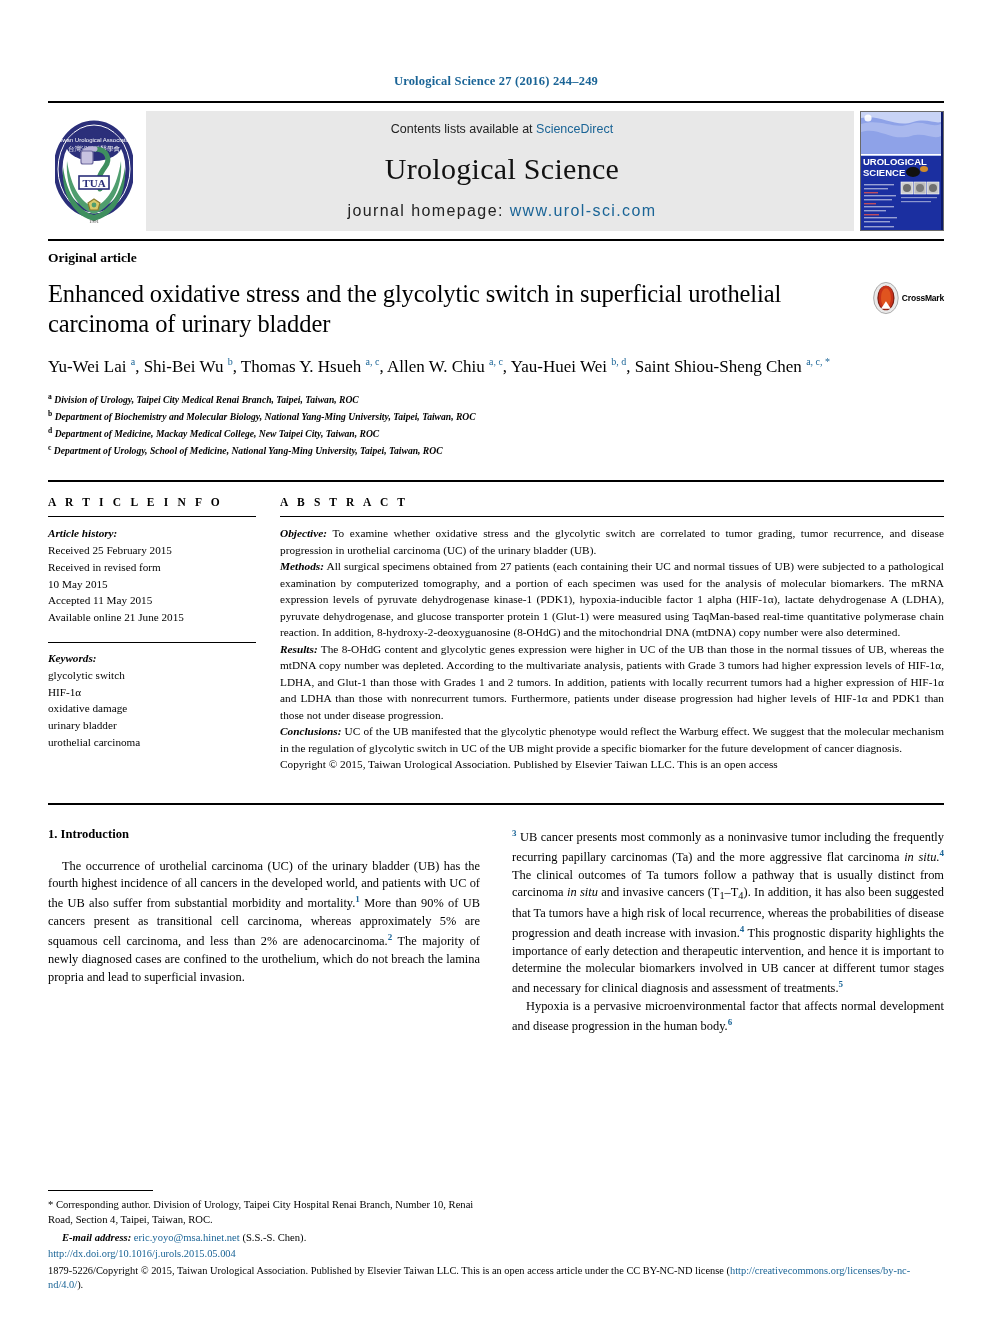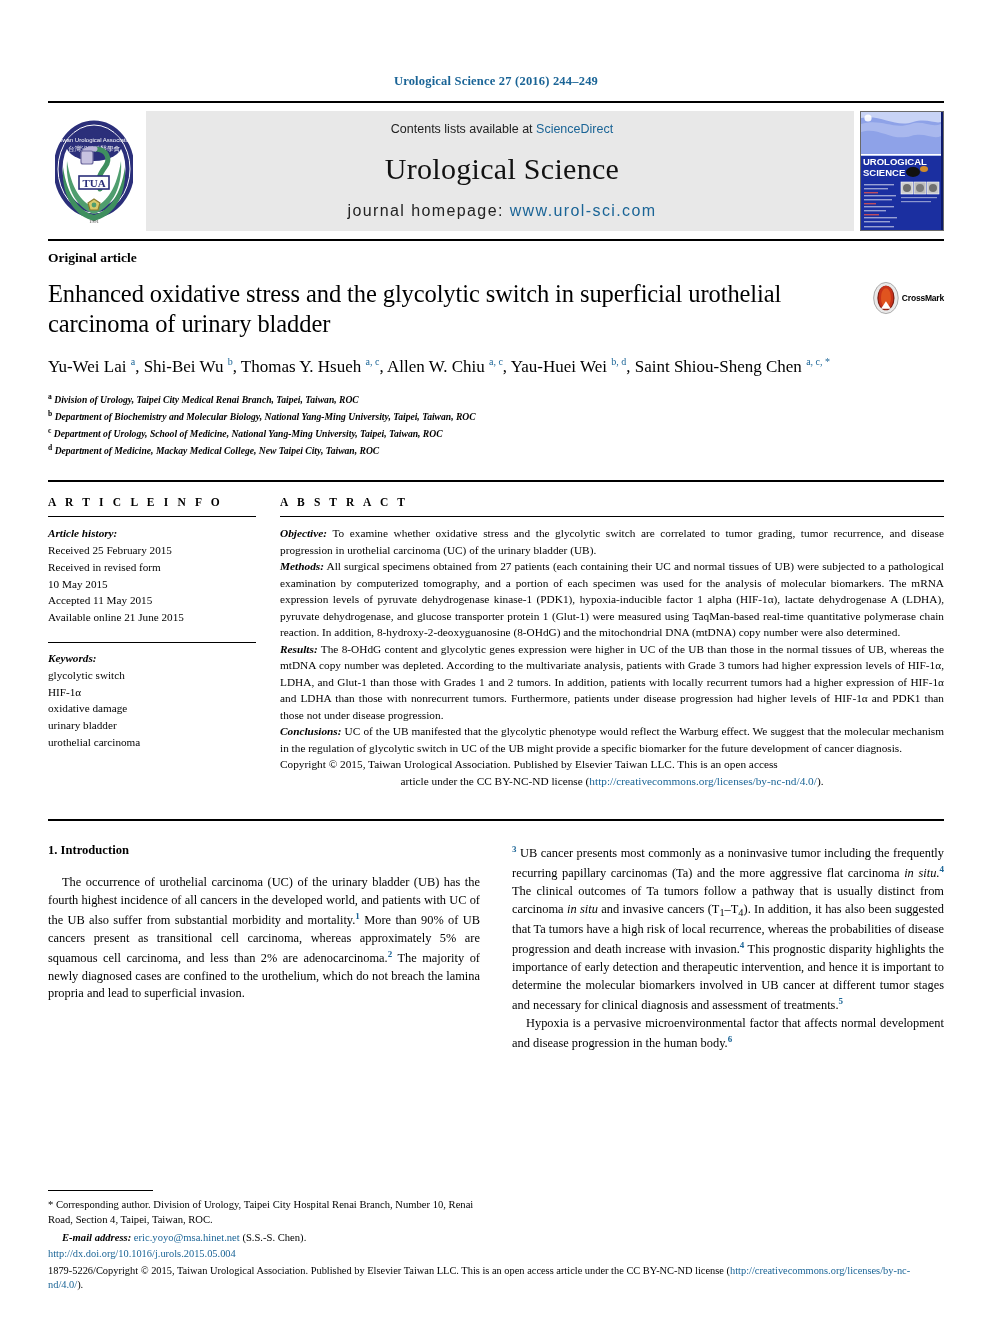--- a/index.html
+++ b/index.html
@@ -387,22 +387,22 @@
 
     <h1 class="art-title">Enhanced oxidative stress and the glycolytic switch in superficial urothelial carcinoma of urinary bladder</h1>
 
     <div class="authors">
       Yu-Wei Lai <sup>a</sup>, Shi-Bei Wu <sup>b</sup>, Thomas Y. Hsueh <sup>a, c</sup>, Allen W. Chiu <sup>a, c</sup>, Yau-Huei Wei <sup>b, d</sup>, Saint Shiou-Sheng Chen <sup>a, c, *</sup>
     </div>
 
     <div class="affils">
       <div><sup>a</sup> <span>Division of Urology, Taipei City Medical Renai Branch, Taipei, Taiwan, ROC</span></div>
       <div><sup>b</sup> <span>Department of Biochemistry and Molecular Biology, National Yang-Ming University, Taipei, Taiwan, ROC</span></div>
+      <div><sup>d</sup> <span>Department of Medicine, Mackay Medical College, New Taipei City, Taiwan, ROC</span></div>
       <div><sup>c</sup> <span>Department of Urology, School of Medicine, National Yang-Ming University, Taipei, Taiwan, ROC</span></div>
-      <div><sup>d</sup> <span>Department of Medicine, Mackay Medical College, New Taipei City, Taiwan, ROC</span></div>
     </div>
   </div>
 
   <div class="info-abstract">
 
     <div class="col-info">
       <div class="sec-head">A R T I C L E  I N F O</div>
       <div class="rule"></div>
       <div class="info-body">
         <div class="ital">Article history:</div>
@@ -428,21 +428,20 @@
     <div class="col-abstract">
       <div class="sec-head">A B S T R A C T</div>
       <div class="rule"></div>
       <div class="abs-body">
         <p><span class="lbl">Objective:</span> <span>To examine whether oxidative stress and the glycolytic switch are correlated to tumor grading, tumor recurrence, and disease progression in urothelial carcinoma (UC) of the urinary bladder (UB).</span></p>
         <p><span class="lbl">Methods:</span> <span>All surgical specimens obtained from 27 patients (each containing their UC and normal tissues of UB) were subjected to a pathological examination by computerized tomography, and a portion of each specimen was used for the analysis of molecular biomarkers. The mRNA expression levels of pyruvate dehydrogenase kinase-1 (PDK1), hypoxia-inducible factor 1 alpha (HIF-1α), lactate dehydrogenase A (LDHA), pyruvate dehydrogenase, and glucose transporter protein 1 (Glut-1) were measured using TaqMan-based real-time quantitative polymerase chain reaction. In addition, 8-hydroxy-2-deoxyguanosine (8-OHdG) and the mitochondrial DNA (mtDNA) copy number were also determined.</span></p>
         <p><span class="lbl">Results:</span> <span>The 8-OHdG content and glycolytic genes expression were higher in UC of the UB than those in the normal tissues of UB, whereas the mtDNA copy number was depleted. According to the multivariate analysis, patients with Grade 3 tumors had higher expression levels of HIF-1α, LDHA, and Glut-1 than those with Grades 1 and 2 tumors. In addition, patients with locally recurrent tumors had a higher expression of HIF-1α and LDHA than those with nonrecurrent tumors. Furthermore, patients under disease progression had higher levels of HIF-1α and PDK1 than those not under disease progression.</span></p>
         <p><span class="lbl">Conclusions:</span> <span>UC of the UB manifested that the glycolytic phenotype would reflect the Warburg effect. We suggest that the molecular mechanism in the regulation of glycolytic switch in UC of the UB might provide a specific biomarker for the future development of cancer diagnosis.</span></p>
         <p class="abs-copy">
           <span>Copyright © 2015, Taiwan Urological Association. Published by Elsevier Taiwan LLC. This is an open access</span>
-          <span class="last-line"><span>article under the CC BY-NC-ND license (</span><span class="link">http://creativecommons.org/licenses/by-nc-nd/4.0/</span><span>).</span></span>
         </p>
       </div>
     </div>
 
   </div>
 
   <div class="body-wrap">
 
     <div class="bcol">
       <h2 class="sect">1.  Introduction</h2>

